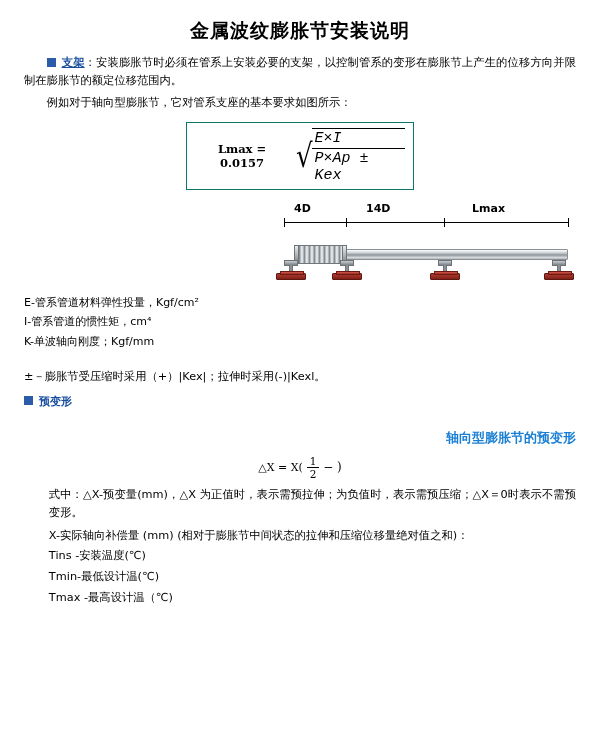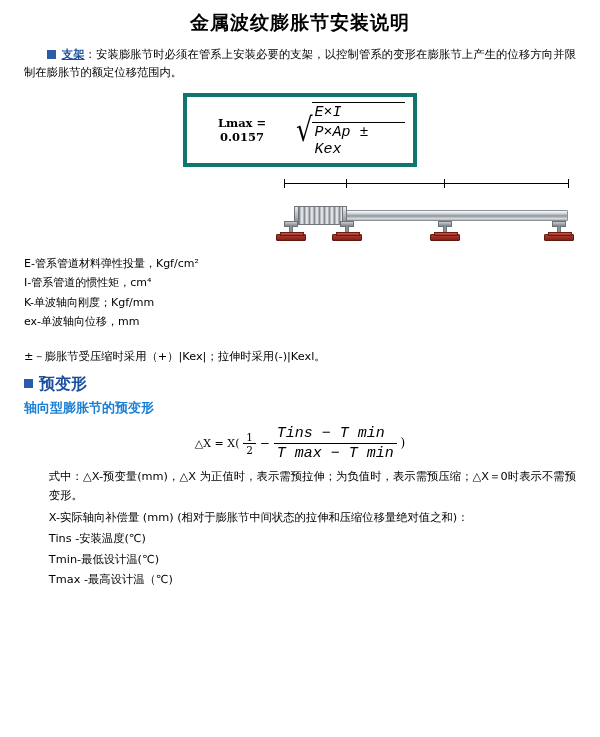--- a/index.html
+++ b/index.html
@@ -13,35 +13,35 @@
     font-family: "DejaVu Sans", "Liberation Sans", sans-serif;
     color: #000000;
     font-size: 11px;
     position: relative;
     overflow: hidden;
   }
   .page {
     width: 600px;
     height: 737px;
     box-sizing: border-box;
-    padding: 6px 24px 0 24px;
+    padding: 14px 24px 0 24px;
     position: relative;
   }
   .doc-title {
     text-align: center;
     font-size: 19px;
     font-weight: bold;
     letter-spacing: 1px;
     margin: 4px 0 10px 0;
     font-family: "DejaVu Sans", "Liberation Sans", sans-serif;
   }
   .sec-head {
     display: block;
     margin: 8px 0 4px 0;
-    font-size: 16px;
+    font-size: 11px;
     font-weight: bold;
     color: #1a4fa0;
   }
   .sq {
     display: inline-block;
     width: 9px;
     height: 9px;
     background: #2a5caa;
     margin-right: 6px;
     vertical-align: middle;
@@ -59,21 +59,21 @@
     text-align: justify;
     text-justify: inter-ideograph;
     margin: 3px 0;
   }
   .indent {
     text-indent: 2em;
   }
   .formula-box {
     margin: 10px auto 6px auto;
     width: 210px;
-    border: 4px solid #0f766e;
+    border: 1px solid #0f766e;
     padding: 5px 8px;
     text-align: center;
     background: #ffffff;
   }
   .formula-inner {
     display: inline-flex;
     align-items: center;
     font-size: 12px;
     font-family: "DejaVu Serif", "Liberation Serif", serif;
   }
@@ -246,21 +246,22 @@
     padding: 0 3px 1px 3px;
   }
   .frac2 .den {
     display: block;
     padding: 1px 3px 0 3px;
   }
   .subhead {
     color: #1a7fd4;
     font-size: 13px;
     font-weight: bold;
-    margin: 4px 0 4px 0;
+    margin: 20px 0 4px 0;
+    text-align: right;
   }
   .list-line {
     font-size: 11.3px;
     line-height: 1.85;
     margin-left: 2.2em;
   }
   .half {
     display: inline-block;
     text-align: center;
     vertical-align: middle;
@@ -273,37 +274,45 @@
 <body>
 
 <div class="page">
 
   <div class="doc-title">金属波纹膨胀节安装说明</div>
 
   <div class="para indent">
     <span class="sq"></span><span class="sec-head-text">支架</span>：<span>安装膨胀节时必须在管系上安装必要的支架，以控制管系的变形在膨胀节上产生的位移方向并限制在膨胀节的额定位移范围内。</span>
   </div>
 
+  <div class="para indent">
+    <span>例如对于轴向型膨胀节，它对管系支座的基本要求如图所示：</span>
+  </div>
 
   <div class="formula-box">
     <span class="formula-inner">
       <span class="fb-label">Lmax = 0.0157</span>
       <span class="radical">
         <span class="radical-sign">√</span>
         <span class="radical-body">
           <span class="frac2">
             <span class="num">E×I</span>
             <span class="den">P×Ap ± Kex</span>
           </span>
         </span>
       </span>
     </span>
   </div>
 
   <div class="diagram-wrap">
+    <div class="dim-row">
+      <span class="dim-label" style="left:18px;">4D</span>
+      <span class="dim-label" style="left:90px;">14D</span>
+      <span class="dim-label" style="left:196px;">Lmax</span>
+    </div>
     <div class="dim-lines">
       <span class="dim-tick" style="left:8px;"></span>
       <span class="dim-seg" style="left:8px;width:62px;"></span>
       <span class="dim-tick" style="left:70px;"></span>
       <span class="dim-seg" style="left:70px;width:98px;"></span>
       <span class="dim-tick" style="left:168px;"></span>
       <span class="dim-seg" style="left:168px;width:124px;"></span>
       <span class="dim-tick" style="left:292px;"></span>
     </div>
     <div class="pipe-img">
@@ -331,21 +340,20 @@
         <div class="stem"></div>
         <div class="base"></div>
       </div>
     </div>
   </div>
 
   <div class="legend">
     <div>E-管系管道材料弹性投量，Kgf/cm²</div>
     <div>I-管系管道的惯性矩，cm⁴</div>
     <div>K-单波轴向刚度；Kgf/mm</div>
-    <div>ex-单波轴向位移，mm</div>
   </div>
   <div class="clear"></div>
 
   <div class="para" style="margin-left:0;margin-top:16px;">
     <span>±－膨胀节受压缩时采用（+）|Kex|；拉伸时采用(-)|Kexl。</span>
   </div>
 
 
   <div class="sec-head">
     <span class="sq"></span><span>预变形</span>
@@ -354,24 +362,20 @@
 
   <div class="subhead">轴向型膨胀节的预变形</div>
 
   <div class="eq-center">
     <span class="big">△X = X(</span>
     <span class="half">
       <span class="num">1</span>
       <span class="den">2</span>
     </span>
     <span>−</span>
-    <span class="frac2">
-      <span class="num">Tins − T min</span>
-      <span class="den">T max − T min</span>
-    </span>
     <span>)</span>
   </div>
 
   <div class="para" style="margin-left:2.2em;">
     <span>式中：△X-预变量(mm)，△X 为正值时，表示需预拉伸；为负值时，表示需预压缩；△X＝0时表示不需预变形。</span>
   </div>
 
   <div class="list-line">X-实际轴向补偿量 (mm) (相对于膨胀节中间状态的拉伸和压缩位移量绝对值之和)：</div>
   <div class="list-line">Tins -安装温度(℃)</div>
   <div class="list-line">Tmin-最低设计温(℃)</div>

